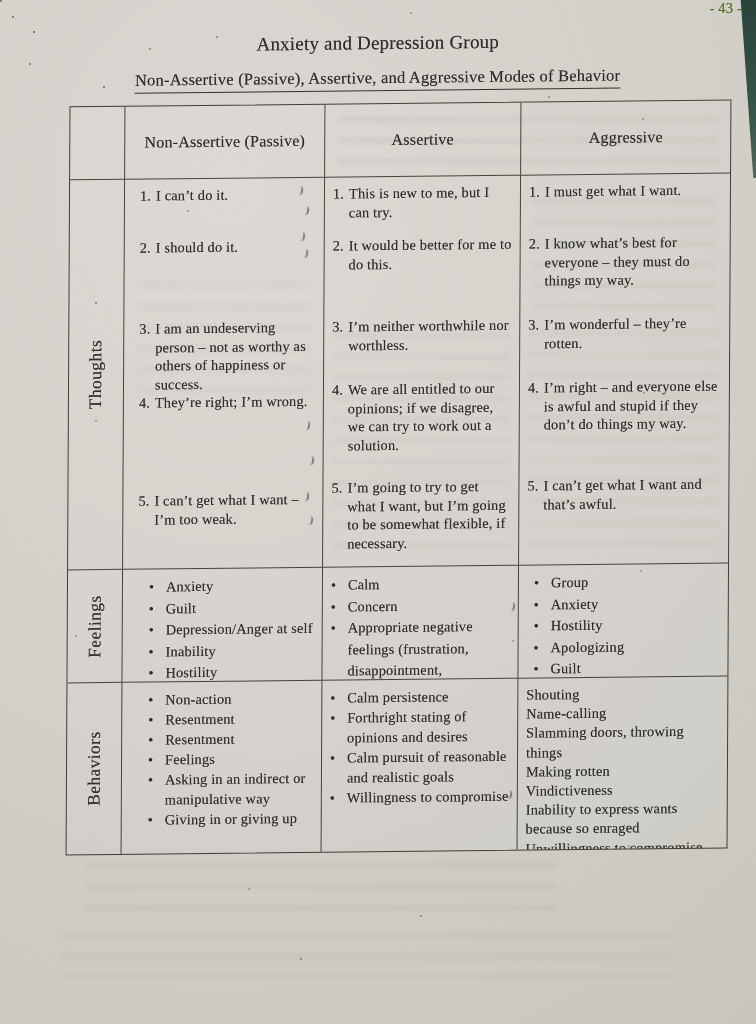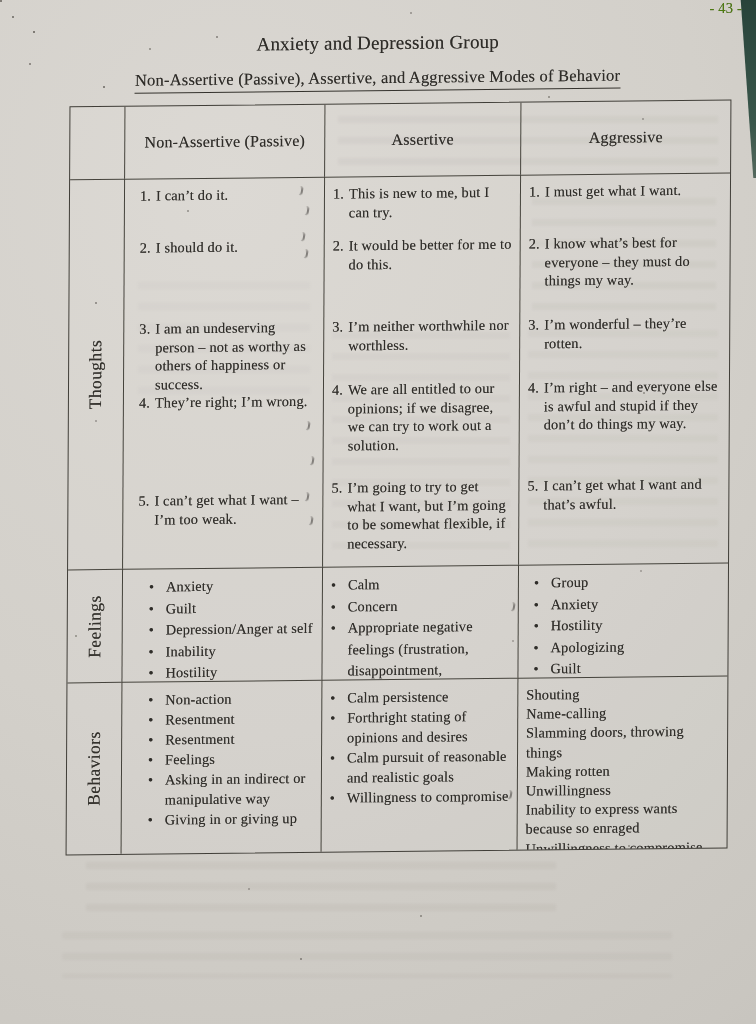--- a/index.html
+++ b/index.html
@@ -313,18 +313,18 @@
         </div>
         <div class="item bullet">
           <span class="txt">Willingness to compromise</span>
         </div>
       </div>
     <div class="cell body-cell cell-behaviors-plain">
         <div class="item plain"><span class="txt">Shouting</span></div>
         <div class="item plain"><span class="txt">Name-calling</span></div>
         <div class="item plain"><span class="txt">Slamming doors, throwing things</span></div>
         <div class="item plain"><span class="txt">Making rotten</span></div>
-        <div class="item plain"><span class="txt">Unwillingness</span></div>
+        <div class="item plain"><span class="txt">Vindictiveness</span></div>
         <div class="item plain"><span class="txt">Inability to express wants because so enraged</span></div>
         <div class="item plain"><span class="txt">Unwillingness to compromise</span></div>
       </div>
   </div>
 </div>
 
 </body></html>

